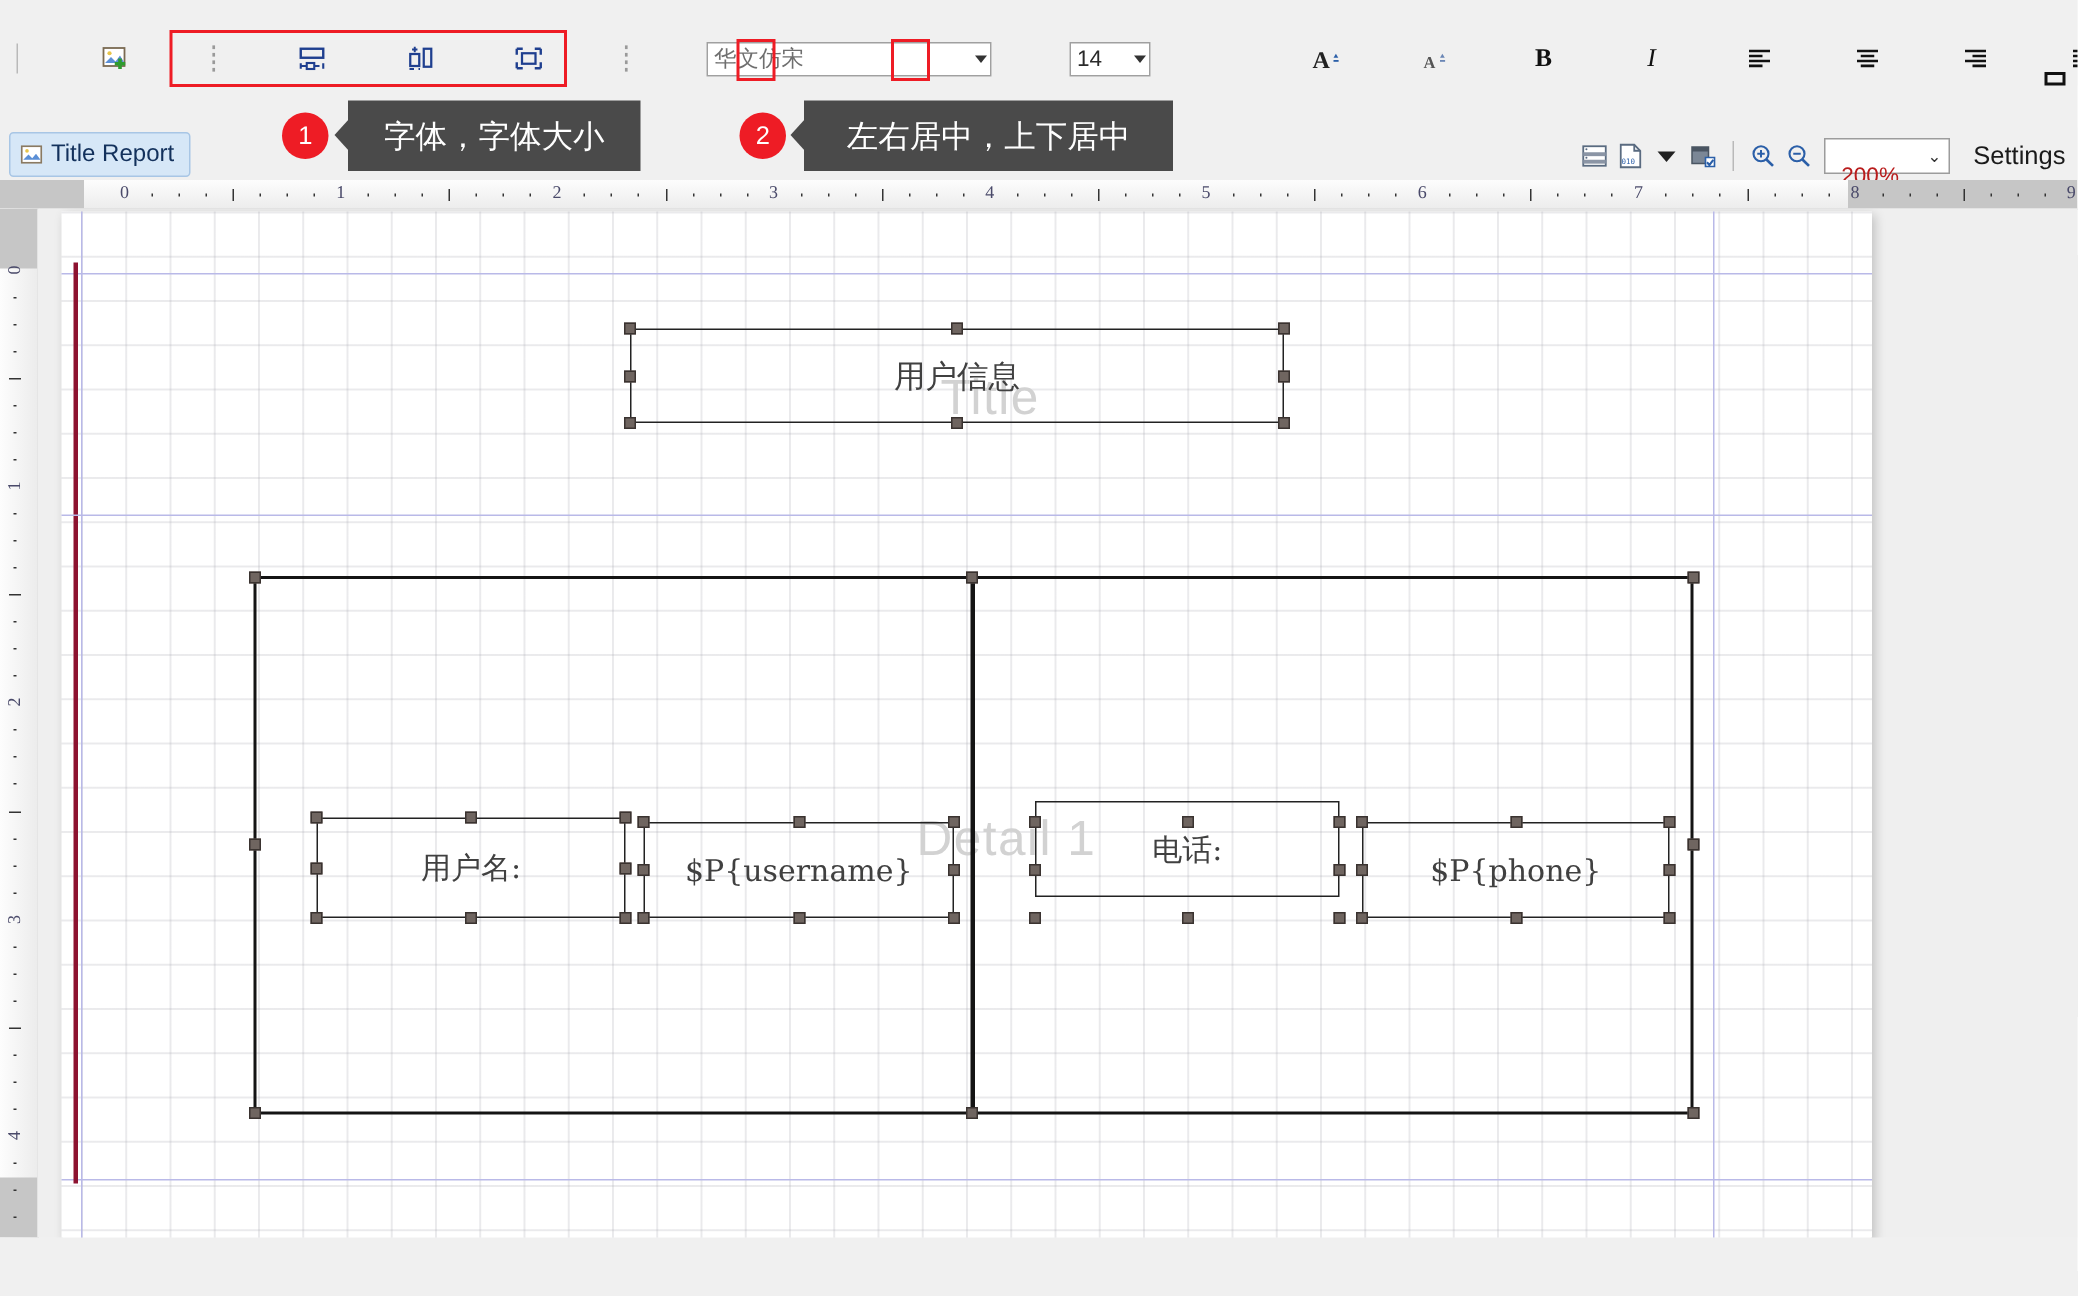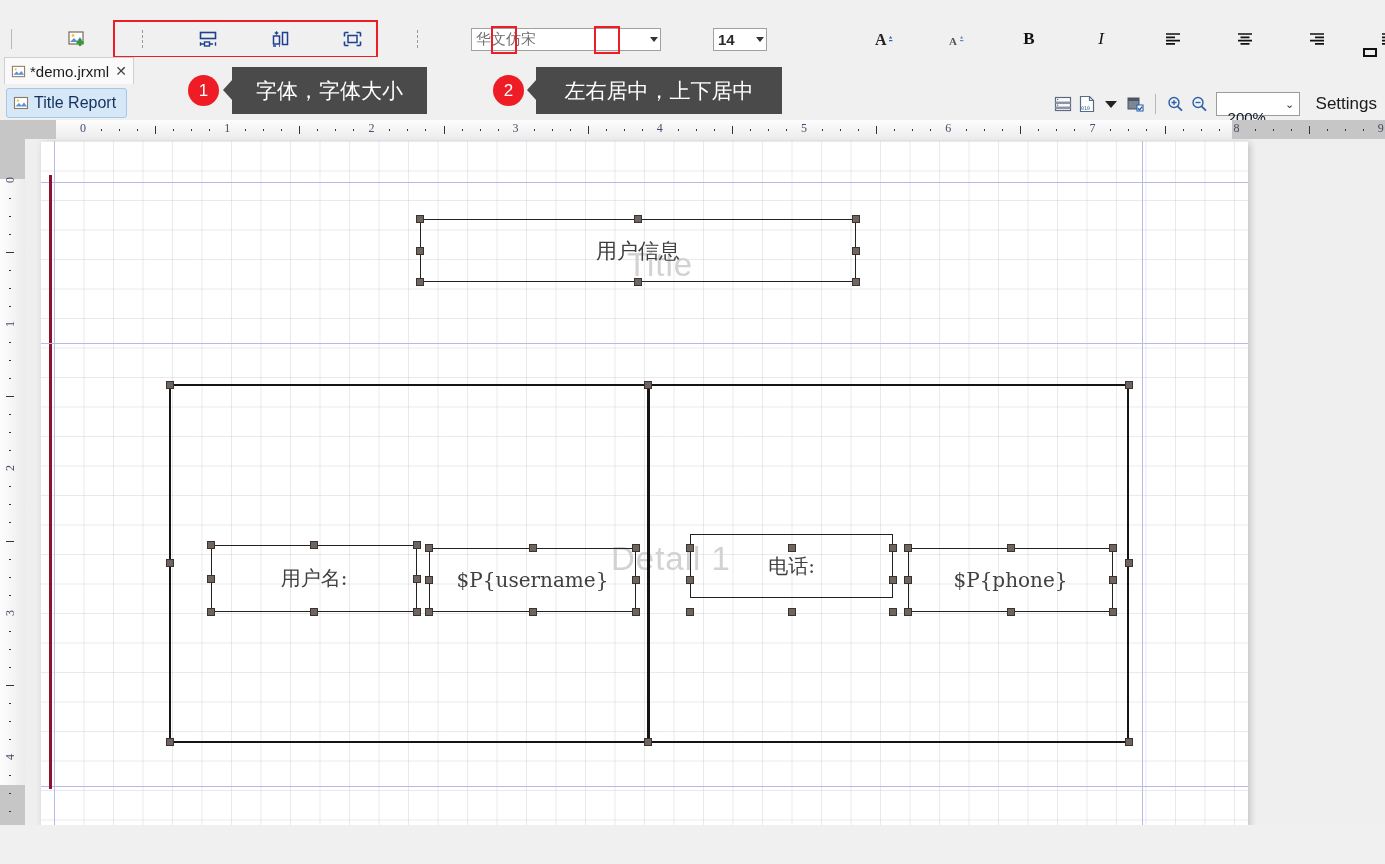--- a/index.html
+++ b/index.html
@@ -26,21 +26,21 @@
   .ic svg{display:block;}
 
   .combo-font{
     width:190px;height:23px;background:#fff;border:1px solid #a0a0a0;
     display:flex;align-items:center;box-sizing:border-box;position:relative;
   }
   .combo-font .val{flex:1;padding:0 4px;font-size:15px;color:#6f6f6f;
      font-family:"DejaVu Sans",sans-serif;line-height:21px;white-space:nowrap;overflow:hidden;}
   .combo-size{
     width:54px;height:23px;background:#fff;border:1px solid #a0a0a0;
-    display:flex;align-items:flex-end;box-sizing:border-box;margin-left:4px;font-weight:bold;
+    display:flex;align-items:flex-end;box-sizing:border-box;margin-left:4px;
   }
   .combo-size .val{flex:1;padding:0 4px;font-size:15px;color:#2a2a2a;line-height:21px;}
   .cbtn{width:13px;height:21px;display:flex;align-items:center;justify-content:center;}
   .cbtn .tri{width:0;height:0;border-left:4px solid transparent;border-right:4px solid transparent;border-top:5px solid #333;}
 
   .redbox{position:absolute;border:2px solid #ee1c25;box-sizing:border-box;pointer-events:none;}
 
   
   .tabstrip{position:absolute;left:0;top:57px;width:1385px;height:28px;background:#f0f0f0;
      border-bottom:1px solid #d6d6d6;}
@@ -50,21 +50,21 @@
   .doc-tab .x{font-size:14px;color:#444;cursor:pointer;}
 
   
   .subhead{position:absolute;left:0;top:85px;width:1385px;height:38px;background:#f0f0f0;}
   .mainreport{position:absolute;left:6px;top:3px;height:30px;background:#d6e7f7;
      border:1px solid #a8c6e5;border-radius:3px;display:flex;align-items:center;padding:0 10px 0 6px;box-sizing:border-box;}
   .mainreport .lbl{font-size:16px;color:#13315c;margin-left:5px;font-family:"Liberation Sans",sans-serif;}
 
   .rtools{position:absolute;right:0;top:0;height:38px;display:flex;align-items:center;padding-right:8px;}
   .zoomcombo{width:84px;height:24px;background:#fff;border:1px solid #9c9c9c;display:flex;align-items:center;box-sizing:border-box;margin-left:4px;}
-  .zoomcombo .val{flex:1;padding-left:11px;font-size:15px;color:#0f172a;margin-top:26px;}
+  .zoomcombo .val{flex:1;padding-left:11px;font-size:15px;color:#b91c1c;margin-top:26px;}
   .zoomcombo .chev{width:18px;text-align:center;font-size:11px;color:#333;}
   .settings{font-size:17px;color:#1a1a1a;margin-left:16px;font-family:"Liberation Sans",sans-serif;}
 
   .minbtn{position:absolute;right:8px;top:48px;width:14px;height:9px;border:2px solid #111;box-sizing:border-box;}
 
   
   .hruler{position:absolute;left:0;top:120px;width:1385px;height:19px;
      background:linear-gradient(#fdfdfd,#ececec);border-bottom:1px solid #c8c8c8;overflow:hidden;}
   .hruler .grayL{position:absolute;left:0;top:0;width:56px;height:19px;background:#c6c6c6;}
   .hruler .grayR{position:absolute;left:1232px;top:0;right:0;height:19px;background:#c6c6c6;}
@@ -264,33 +264,20 @@
           <path d="M14 3.5L18 7l-4 3.5z" fill="#cccccc"></path>
         </svg>
       </div>
     </div>
 
     <div class="redbox" style="left:113px;top:20px;width:265px;height:38px;"></div>
     <div class="redbox" style="left:491px;top:26px;width:26px;height:28px;"></div>
     <div class="redbox" style="left:594px;top:26px;width:26px;height:28px;"></div>
   </div>
 
-  <div class="tabstrip">
-    <div class="doc-tab">
-      <span style="display:inline-flex;">
-        <svg width="15" height="15" viewBox="0 0 16 16">
-          <rect x="1.5" y="2.5" width="13" height="11" fill="#fff" stroke="#8a7a62" stroke-width="1.1"></rect>
-          <path d="M2.5 11.5l3.5-3.5 2.5 2.5 2.5-3 3 4z" fill="#5b8fd6"></path>
-          <circle cx="5" cy="5.6" r="1.2" fill="#e8c54a"></circle>
-        </svg>
-      </span>
-      <span class="lbl">*demo.jrxml</span>
-      <span class="x">✕</span>
-    </div>
-  </div>
 
   <div class="subhead">
     <div class="mainreport">
       <span style="display:inline-flex;">
         <svg width="16" height="16" viewBox="0 0 16 16">
           <rect x="1.5" y="2.5" width="13" height="11" fill="#fff" stroke="#8a7a62" stroke-width="1.1"></rect>
           <path d="M2.5 11.5l3.5-3.5 2.5 2.5 2.5-3 3 4z" fill="#5b8fd6"></path>
           <circle cx="5" cy="5.6" r="1.2" fill="#e8c54a"></circle>
         </svg>
       </span>

